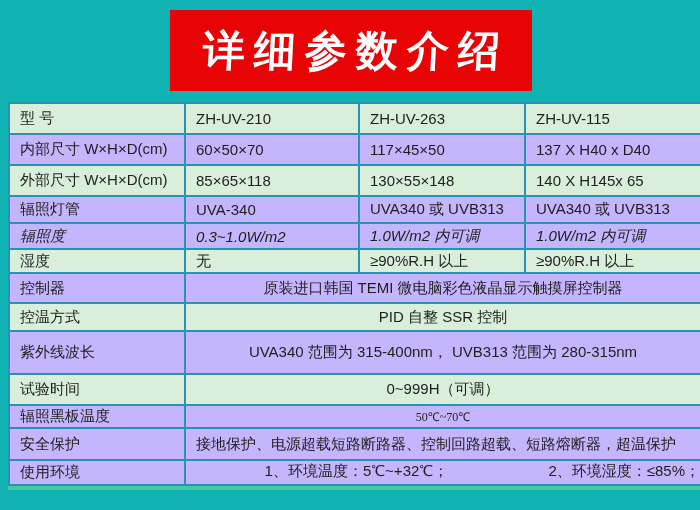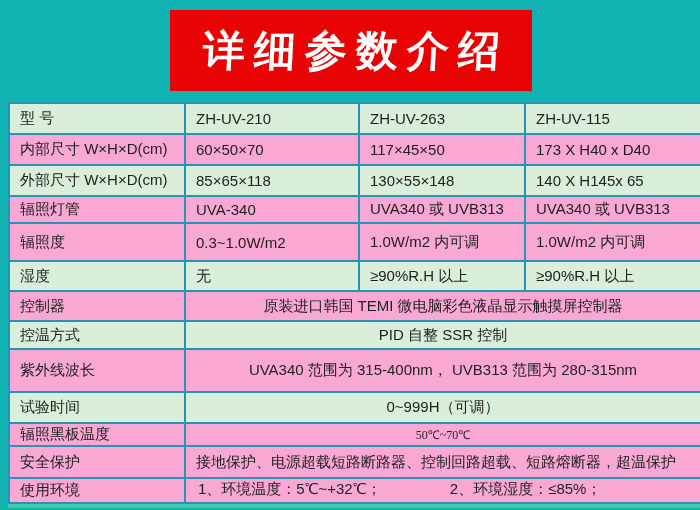--- a/index.html
+++ b/index.html
@@ -16,42 +16,42 @@
     width:362px; height:81px;
     background:#e80404;
     display:flex; align-items:center; justify-content:center;
   }
   .banner .title-text {
     color:#ffffff; font-size:42px; font-weight:bold;
     letter-spacing:9px; padding-left:9px;
     white-space:nowrap; transform:skewX(-3deg);
   }
   .table-wrap {
-    position:absolute; left:0; top:102px; width:692px;padding-left:8px;
+    position:absolute; left:8px; top:102px; width:692px;
   }
   table.spec {
     width:692px; border-collapse:collapse; table-layout:fixed;
     font-size:15px;
     border:2px solid #1f85a8;
   }
   td {
     border:2px solid #2893b8;
     padding:0 2px 0 10px;
     vertical-align:middle;
     overflow:hidden; white-space:nowrap;
   }
   tr.g td { background:#d9efda; }
-  tr.w td { background:#f9a8d4; }
+  tr.w td { background:#c4b5fd; }
   td.val { font-size:15px; }
   td.center { text-align:center; padding:0 2px; }
   td.serif { font-family:"Liberation Serif", serif; font-size:12px; }
-  td.split { padding:0; }
+  td.split { padding:0;text-align:right; }
   td.split span { display:inline-block; width:49%; padding-left:12px; white-space:nowrap; overflow:hidden; }
   tr.r1 { height:31px; } tr.r2 { height:31px; } tr.r3 { height:31px;border-radius:13px; }
-  tr.r4 { height:27px; } tr.r5 { height:38px; } tr.r6 { height:30px; }
+  tr.r4 { height:27px; } tr.r5 { height:26px;font-style:italic; } tr.r6 { height:24px; }
   tr.r7 { height:28px; } tr.r8 { height:30px; } tr.r9 { height:43px; }
   tr.r10 { height:31px; } tr.r11 { height:23px;margin-left:12px; } tr.r12 { height:32px; }
   tr.r13 { height:25px; }
   .bottom-strip {
     width:692px; height:4px; background:#44cba2;
   }
 </style>
 </head>
 <body>
 
@@ -71,21 +71,21 @@
       <tr class="row g r1">
         <td class="label">型 号</td>
         <td class="val">ZH-UV-210</td>
         <td class="val">ZH-UV-263</td>
         <td class="val">ZH-UV-115</td>
       </tr>
       <tr class="row w r2">
         <td class="label">内部尺寸 W×H×D(cm)</td>
         <td class="val">60×50×70</td>
         <td class="val">117×45×50</td>
-        <td class="val">173 X H40 x D40</td>
+        <td class="val">137 X H40 x D40</td>
       </tr>
       <tr class="row g r3">
         <td class="label">外部尺寸 W×H×D(cm)</td>
         <td class="val">85×65×118</td>
         <td class="val">130×55×148</td>
         <td class="val">140 X H145x 65</td>
       </tr>
       <tr class="row w r4">
         <td class="label">辐照灯管</td>
         <td class="val">UVA-340</td>

